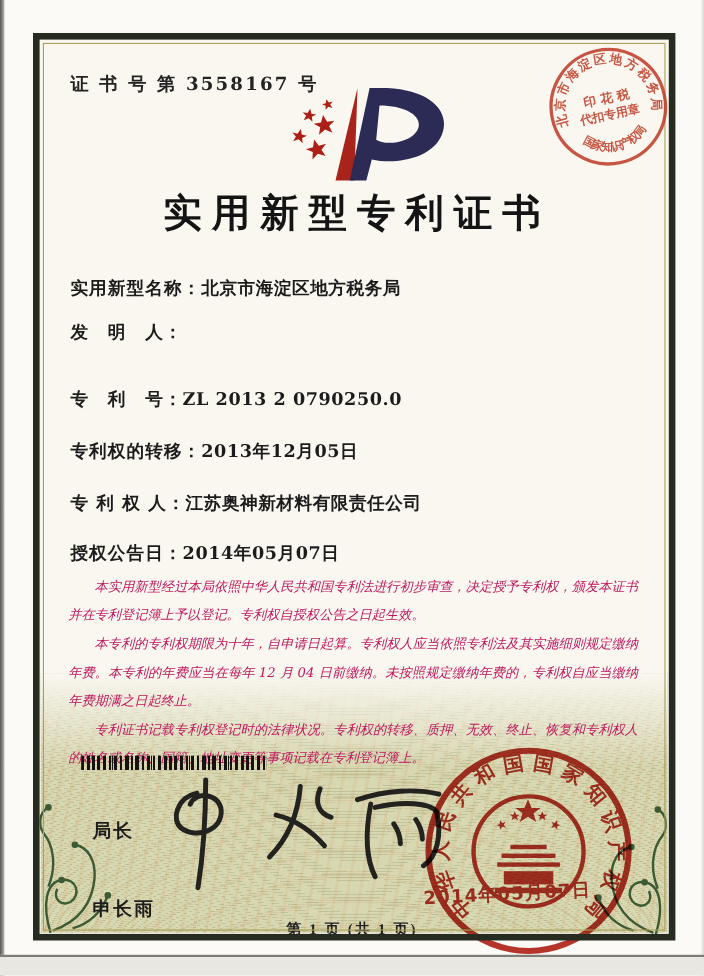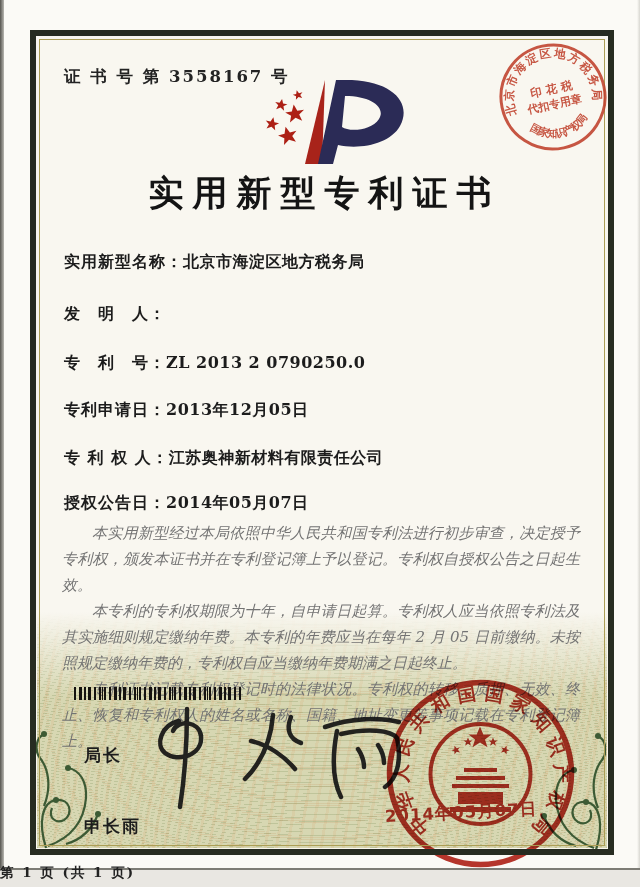--- a/index.html
+++ b/index.html
@@ -29,35 +29,35 @@
   .texture::before{content:"";position:absolute;left:0;right:0;top:0;height:85px;
     background:linear-gradient(#f9f7f0,rgba(249,247,240,0));}
   
   .cert-no{top:66px;left:64px;font-size:16.5px;font-weight:600;color:#232323;letter-spacing:2px;z-index:3;}
   .title{top:170px;left:0;right:0;text-align:center;font-size:35px;font-weight:900;
     letter-spacing:9px;text-indent:9px;color:#141414;z-index:3;}
   .fields{z-index:3;}
   .field-row{position:absolute;left:64px;right:50px;display:flex;font-size:16px;font-weight:600;color:#1c1c1c;}
   .field-row .lbl{white-space:pre;letter-spacing:1px;}
   .field-row .val{letter-spacing:.5px;}
-  .r0{top:252px;} .r1{top:304px;gap:32px;} .r2{top:353px;} .r3{top:400px;} .r4{top:448px;} .r5{top:493px;}
-  .body-text{top:520px;left:62px;width:518px;z-index:3;font-size:15px;line-height:26px;
-    color:#737373;text-align:justify;font-style:italic;}
+  .r0{top:252px;} .r1{top:292px;gap:32px;} .r2{top:353px;} .r3{top:400px;} .r4{top:448px;} .r5{top:493px;}
+  .body-text{top:520px;left:62px;width:518px;z-index:3;font-size:12px;line-height:26px;
+    color:#be185d;text-align:justify;font-style:italic;}
   .body-text p{margin:0;text-indent:2em;}
   .barcode{top:687px;left:74px;width:168px;height:13px;z-index:3;
     background-image:
       repeating-linear-gradient(90deg,#15120f 0 2px,rgba(0,0,0,0) 2px 5px),
       repeating-linear-gradient(90deg,#15120f 0 1px,rgba(0,0,0,0) 1px 7px);}
   .director-label{top:744px;left:84px;font-size:17px;font-weight:700;color:#1d1d1d;
     font-family:"DejaVu Sans","Liberation Sans",sans-serif;z-index:3;letter-spacing:2px;}
   .director-name{top:776px;left:84px;font-size:17px;font-weight:700;color:#1d1d1d;
     font-family:"DejaVu Sans","Liberation Sans",sans-serif;z-index:3;letter-spacing:2px;margin-top:39px;}
   .signature{top:703px;left:145px;z-index:4;}
-  .footer{top:864px;left:0;right:0;font-size:13.5px;font-weight:600;
-    letter-spacing:2px;color:#222;z-index:3;}
+  .footer{top:836px;left:0;right:0;text-align:center;font-size:13.5px;font-weight:600;
+    letter-spacing:2px;color:#222;z-index:3;font-family:Liberation Serif, serif;}
   
   .logo{top:74px;left:248px;z-index:3;}
   .tax-seal{top:42px;left:498px;z-index:6;opacity:.88;transform:rotate(-12deg);}
   .gov-seal{top:676px;left:383px;z-index:4;opacity:.9;mix-blend-mode:multiply;}
   .ornament-left{top:710px;left:36px;z-index:2;}
   .ornament-right{top:682px;left:534px;z-index:2;transform:scaleX(-1);}
   svg text{font-family:"DejaVu Sans","Liberation Sans",sans-serif;}
 </style>
 </head>
 <body>
@@ -119,36 +119,36 @@
     <span class="val">北京市海淀区地方税务局</span>
   </div>
   <div class="field-row r1">
     <span class="lbl">发　明　人：</span>
   </div>
   <div class="field-row r2">
     <span class="lbl">专　利　号：</span>
     <span class="val">ZL 2013 2 0790250.0</span>
   </div>
   <div class="field-row r3">
-    <span class="lbl">专利申请日：</span>
+    <span class="lbl">专利权的转移：</span>
     <span class="val">2013年12月05日</span>
   </div>
   <div class="field-row r4">
     <span class="lbl">专 利 权 人：</span>
     <span class="val">江苏奥神新材料有限责任公司</span>
   </div>
   <div class="field-row r5">
     <span class="lbl">授权公告日：</span>
     <span class="val">2014年05月07日</span>
   </div>
 </div>
 
 <div class="abs body-text">
   <p>本实用新型经过本局依照中华人民共和国专利法进行初步审查，决定授予专利权，颁发本证书并在专利登记簿上予以登记。专利权自授权公告之日起生效。</p>
-  <p>本专利的专利权期限为十年，自申请日起算。专利权人应当依照专利法及其实施细则规定缴纳年费。本专利的年费应当在每年 2 月 05 日前缴纳。未按照规定缴纳年费的，专利权自应当缴纳年费期满之日起终止。</p>
+  <p>本专利的专利权期限为十年，自申请日起算。专利权人应当依照专利法及其实施细则规定缴纳年费。本专利的年费应当在每年 12 月 04 日前缴纳。未按照规定缴纳年费的，专利权自应当缴纳年费期满之日起终止。</p>
   <p>专利证书记载专利权登记时的法律状况。专利权的转移、质押、无效、终止、恢复和专利权人的姓名或名称、国籍、地址变更等事项记载在专利登记簿上。</p>
 </div>
 
 <svg class="abs ornament-left" width="72" height="140" viewBox="0 0 72 140">
   <g stroke="#3c5a34" fill="none" stroke-width="2.2">
     <path d="M10 138 C2 112 6 92 20 90 C34 88 38 104 28 110 C20 114 12 108 16 98"></path>
     <path d="M12 136 C34 128 48 112 50 88 C51 72 44 60 32 58"></path>
     <path d="M8 96 C16 76 12 58 4 48 C-2 40 0 28 8 24"></path>
     <path d="M30 134 C44 130 56 120 62 104"></path>
   </g>

